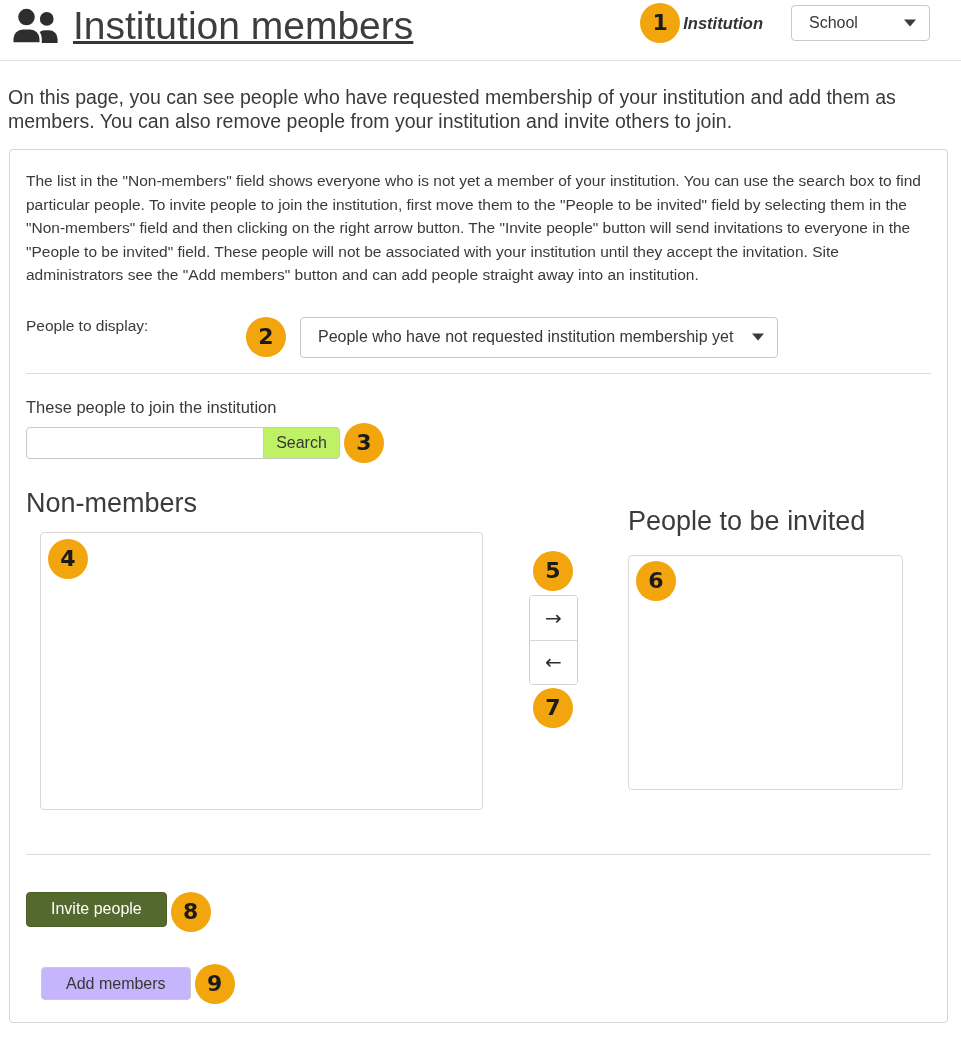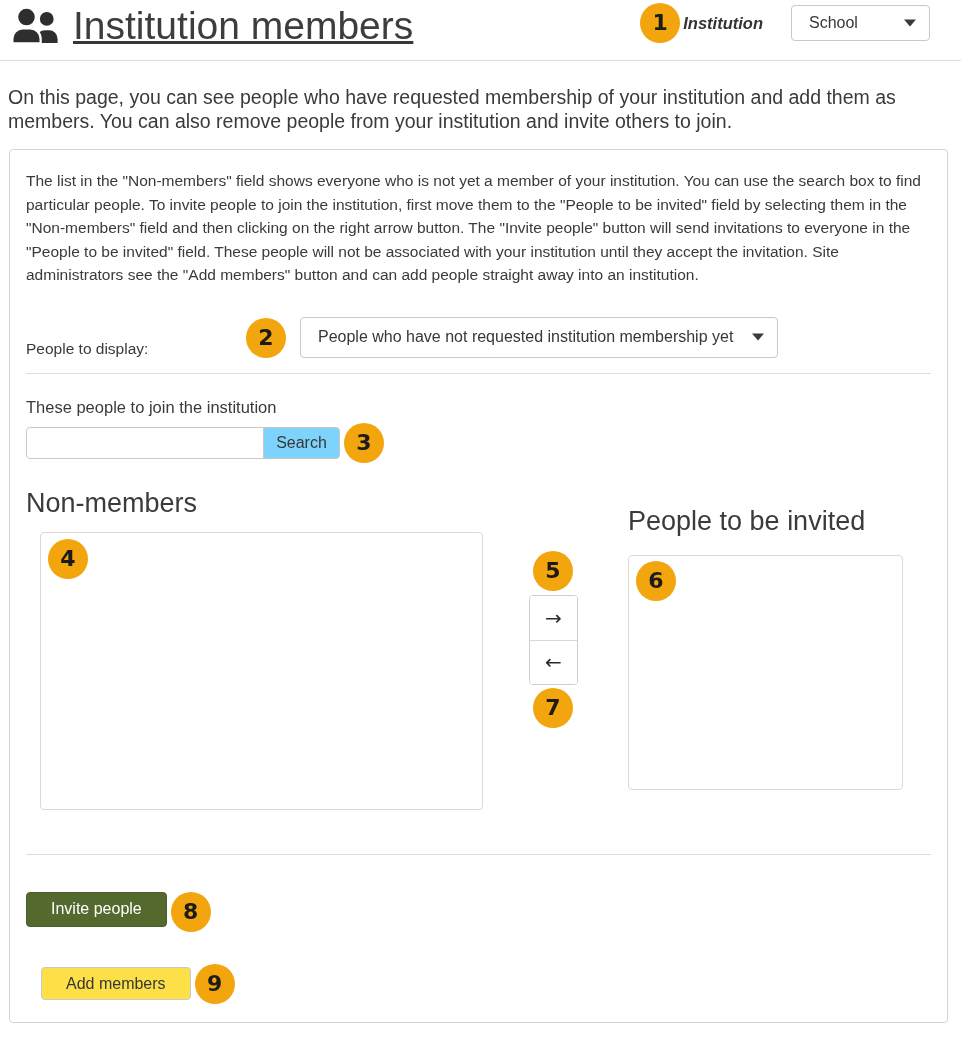--- a/index.html
+++ b/index.html
@@ -39,34 +39,34 @@
   .intro {
     margin: 24px 8px 0 8px; font-size: 19.5px; line-height: 24px; color: #3a3a3a;
     font-stretch: condensed;
   }
   
   .panel {
     margin: 16px 13px 0 9px; border: 1px solid #d5d5d5; border-radius: 4px;
     padding: 16px 16px 16px 16px; min-height: 874px;
   }
   .explanation { font-size: 15.5px; line-height: 23.5px; color: #3a3a3a; font-stretch: condensed; margin-top: 3px; }
-  .ptd-row { display: flex; align-items: flex-end; margin-top: 30px; }
+  .ptd-row { display: flex; align-items: flex-start; margin-top: 30px; }
   .ptd-label { width: 220px; font-size: 15.5px; color: #3a3a3a; }
   .ptd-select { margin-left: 14px; width: 478px; height: 41px; }
   hr.sep { border: none; border-top: 1px solid #dcdcdc; margin: 15px 0 0 0; }
   .invite-search-label { margin-top: 24px; font-size: 16.5px; color: #3a3a3a; }
   .search-row { display: flex; align-items: center; margin-top: 6px; }
   .search-input {
     width: 238px; height: 32px; border: 1px solid #c9c9c9; border-right: 1px solid #c9c9c9;
     border-radius: 4px 0 0 4px; padding: 0 8px; font-size: 15px; color: #373737;
     font-family: inherit; outline: none; background: #fff;
   }
   .search-btn {
     width: 77px; height: 32px; margin-left: -1px; border: 1px solid #c9c9c9;
-    border-radius: 0 4px 4px 0; background: #7dd3fc; font-size: 16px; color: #373737;
+    border-radius: 0 4px 4px 0; background: #bef264; font-size: 16px; color: #373737;
     font-family: inherit; cursor: pointer;
   }
   .search-row .badge { margin-left: 4px; }
   .list-heading { margin-top: 24px; font-size: 27px; font-weight: 300; color: #3b3b3b; font-stretch: semi-condensed; line-height: 32px; }
   
   .columns { position: relative; margin-top: 13px; height: 278px; }
   .nonmembers-box {
     position: absolute; left: 14px; top: 0; width: 443px; height: 278px;
     border: 1px solid #d9d9d9; border-radius: 4px; background: #fff;
   }
@@ -92,21 +92,21 @@
   hr.sep2 { border: none; border-top: 1px solid #dcdcdc; margin: 44px 0 0 0; }
   
   .invite-row { display: flex; margin-top: 37px; }
   .invite-btn {
     height: 35px; padding: 0 24px; background: #53692E; color: #ffffff;
     border: 1px solid #4a5e29; border-radius: 4px; font-size: 16px; font-family: inherit; cursor: pointer;
   }
   .invite-row .badge { margin-left: 4px; }
   .add-row { display: flex; align-items: center; margin-top: 32px; margin-left: 15px; }
   .add-btn {
-    height: 33px; padding: 0 24px; background: #fde047; color: #373737;
+    height: 33px; padding: 0 24px; background: #c4b5fd; color: #373737;
     border: 1px solid #c9c9c9; border-radius: 4px; font-size: 16px; font-family: inherit; cursor: pointer;
   }
   .add-row .badge { margin-left: 4px; }
 </style>
 </head>
 <body>
 
 <div class="header">
   <div class="header-left">
     <span class="users-icon">

